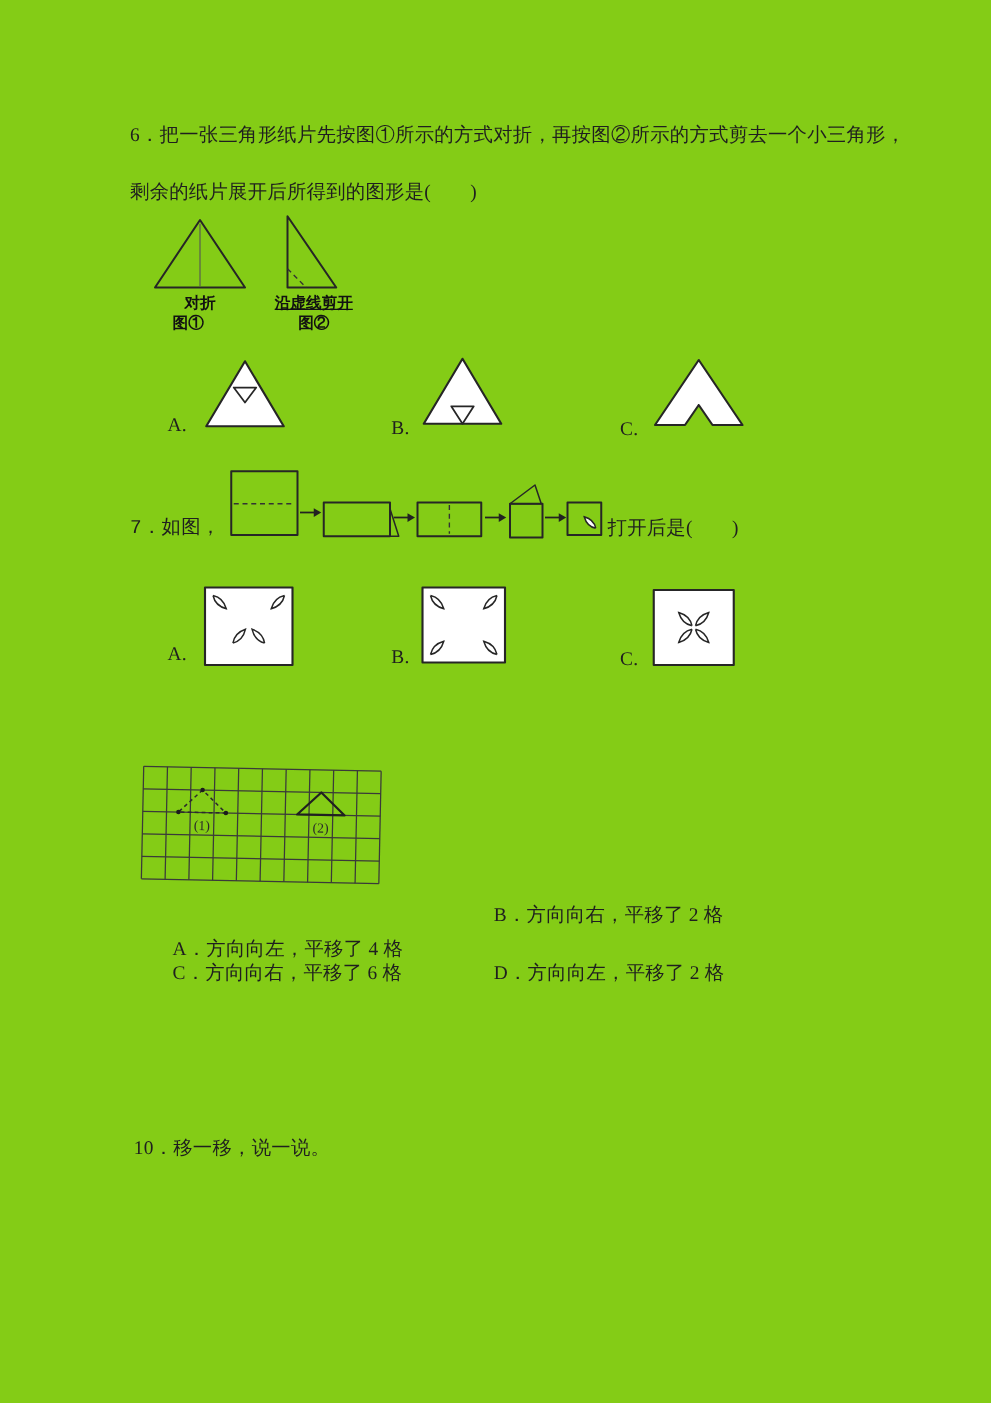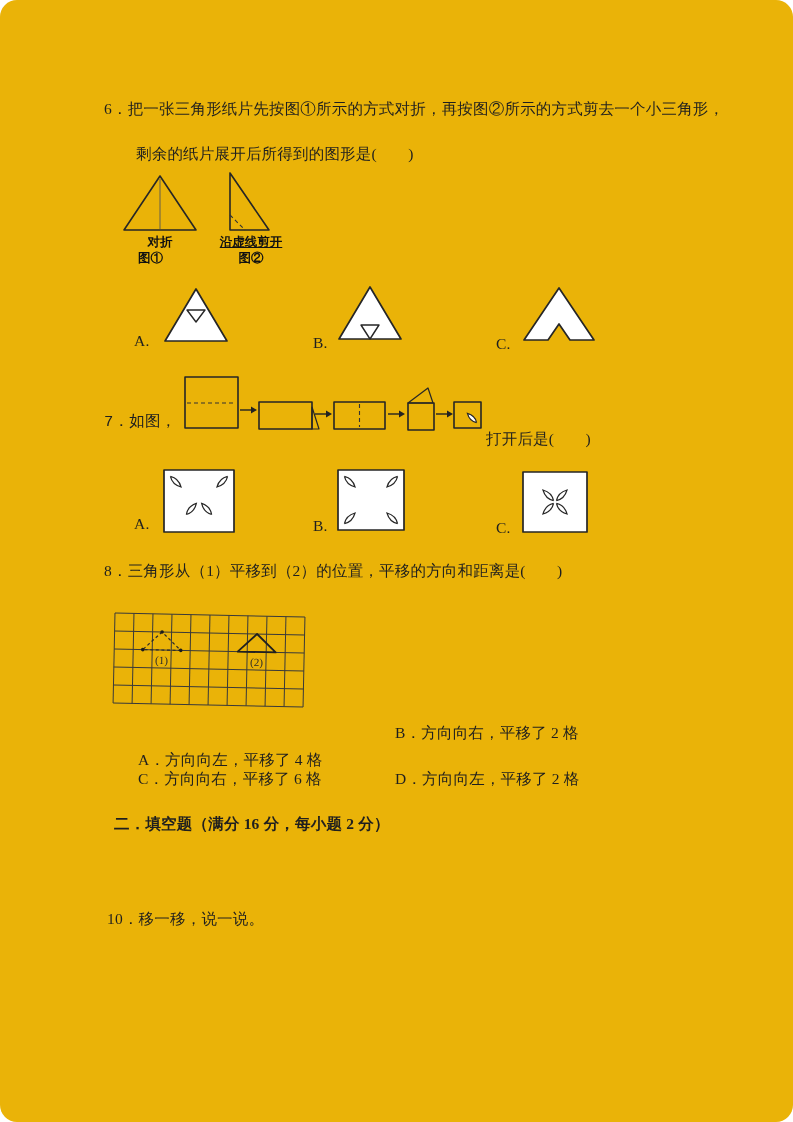--- a/index.html
+++ b/index.html
@@ -1,23 +1,22 @@
 <!DOCTYPE html>
 <html><head>
 <meta charset="utf-8">
 <style>
   html,body{margin:0;padding:0;background:#ffffff;}
   .page{
     position:relative;
     width:793px;height:1122px;
-    background:#eab308;
+    background:#84cc16;
     font-family:"Liberation Serif","DejaVu Serif",serif;
     color:#1f1f1f;
     overflow:hidden;
-    border-radius:17px;
   }
   .txt{
     position:absolute;
     white-space:nowrap;
     font-size:15.5px;
     line-height:19px;
     letter-spacing:0.2px;
     color:#1f1f1f;
   }
   .bold{font-weight:bold;}
@@ -49,21 +48,21 @@
   }
   .arrow-line{stroke:#222;stroke-width:1.4;}
   .arrow-head{fill:#222;}
 </style>
 </head>
 <body>
 
 <div class="page">
 
   <div class="txt" style="left:104px;top:99px;">6．把一张三角形纸片先按图①所示的方式对折，再按图②所示的方式剪去一个小三角形，</div>
-  <div class="txt" style="left:104px;top:144px;margin-left:32px;">剩余的纸片展开后所得到的图形是(　　)</div>
+  <div class="txt" style="left:104px;top:144px;">剩余的纸片展开后所得到的图形是(　　)</div>
 
   <div class="fig" style="left:120px;top:172px;">
     <svg width="80" height="62" viewBox="0 0 80 62">
       <polygon class="ln" points="4,58 40,4 76,58"></polygon>
       <line class="thin" x1="40" y1="7" x2="40" y2="57"></line>
     </svg>
   </div>
   <div class="cap" style="left:120px;top:234px;width:80px;">对折</div>
   <div class="cap" style="left:120px;top:250px;width:80px;text-align:left;padding-left:18px;box-sizing:border-box;">图①</div>
 
@@ -148,21 +147,21 @@
       <line class="arrow-line" x1="0" y1="5" x2="12" y2="5"></line>
       <polygon class="arrow-head" points="11,1.5 17,5 11,8.5"></polygon>
     </svg>
   </div>
   <div class="fig" style="left:453px;top:400px;">
     <svg width="32" height="30" viewBox="0 0 32 30">
       <rect class="ln" x="1" y="2" width="27" height="26"></rect>
       <path class="leaf" d="M2,0 Q8,-4 15,0 Q8,4 2,0" transform="translate(25,24) rotate(-135)"></path>
     </svg>
   </div>
-  <div class="txt" style="left:486px;top:413px;margin-top:16px;">打开后是(　　)</div>
+  <div class="txt" style="left:486px;top:413px;">打开后是(　　)</div>
 
   <div class="txt" style="left:134px;top:514px;">A.</div>
   <div class="fig" style="left:162px;top:468px;">
     <svg width="74" height="66" viewBox="0 0 74 66">
       <rect class="shape" x="2" y="2" width="70" height="62"></rect>
       <path class="leaf" d="M2,0 Q9,-4.5 17,0 Q9,4.5 2,0" transform="translate(7,7) rotate(45)"></path>
       <path class="leaf" d="M2,0 Q9,-4.5 17,0 Q9,4.5 2,0" transform="translate(67,7) rotate(135)"></path>
       <path class="leaf" d="M2,0 Q9,-4.5 17,0 Q9,4.5 2,0" transform="translate(23,48) rotate(-48)"></path>
       <path class="leaf" d="M2,0 Q9,-4.5 17,0 Q9,4.5 2,0" transform="translate(51,48) rotate(-132)"></path>
     </svg>
@@ -183,21 +182,20 @@
   <div class="fig" style="left:520px;top:470px;">
     <svg width="70" height="64" viewBox="0 0 70 64">
       <rect class="shape" x="3" y="2" width="64" height="60"></rect>
       <path class="leaf" d="M2,0 Q9,-4.5 17,0 Q9,4.5 2,0" transform="translate(35,32) rotate(-45)"></path>
       <path class="leaf" d="M2,0 Q9,-4.5 17,0 Q9,4.5 2,0" transform="translate(35,32) rotate(45)"></path>
       <path class="leaf" d="M2,0 Q9,-4.5 17,0 Q9,4.5 2,0" transform="translate(35,32) rotate(135)"></path>
       <path class="leaf" d="M2,0 Q9,-4.5 17,0 Q9,4.5 2,0" transform="translate(35,32) rotate(225)"></path>
     </svg>
   </div>
 
-  <div class="txt" style="left:104px;top:561px;">8．三角形从（1）平移到（2）的位置，平移的方向和距离是(　　)</div>
 
   <div class="fig" style="left:114px;top:612px;transform:rotate(1.2deg);transform-origin:0 0;">
     <svg width="192" height="92" viewBox="0 0 192 92">
       <g>
         <line class="gridln" x1="1" y1="1" x2="1" y2="91"></line>
         <line class="gridln" x1="20" y1="1" x2="20" y2="91"></line>
         <line class="gridln" x1="39" y1="1" x2="39" y2="91"></line>
         <line class="gridln" x1="58" y1="1" x2="58" y2="91"></line>
         <line class="gridln" x1="77" y1="1" x2="77" y2="91"></line>
         <line class="gridln" x1="96" y1="1" x2="96" y2="91"></line>
@@ -225,18 +223,17 @@
       <text class="gl" x="48.5" y="51" text-anchor="middle">(1)</text>
       <text class="gl" x="143.5" y="51" text-anchor="middle">(2)</text>
     </svg>
   </div>
 
   <div class="txt" style="left:138px;top:750px;">A．方向向左，平移了 4 格</div>
   <div class="txt" style="left:395px;top:723px;">B．方向向右，平移了 2 格</div>
   <div class="txt" style="left:138px;top:769px;">C．方向向右，平移了 6 格</div>
   <div class="txt" style="left:395px;top:769px;">D．方向向左，平移了 2 格</div>
 
-  <div class="txt bold" style="left:114px;top:814px;">二．填空题（满分 16 分，每小题 2 分）</div>
 
 
   <div class="txt" style="left:107px;top:909px;">10．移一移，说一说。</div>
 
 </div>
 
 </body></html>

